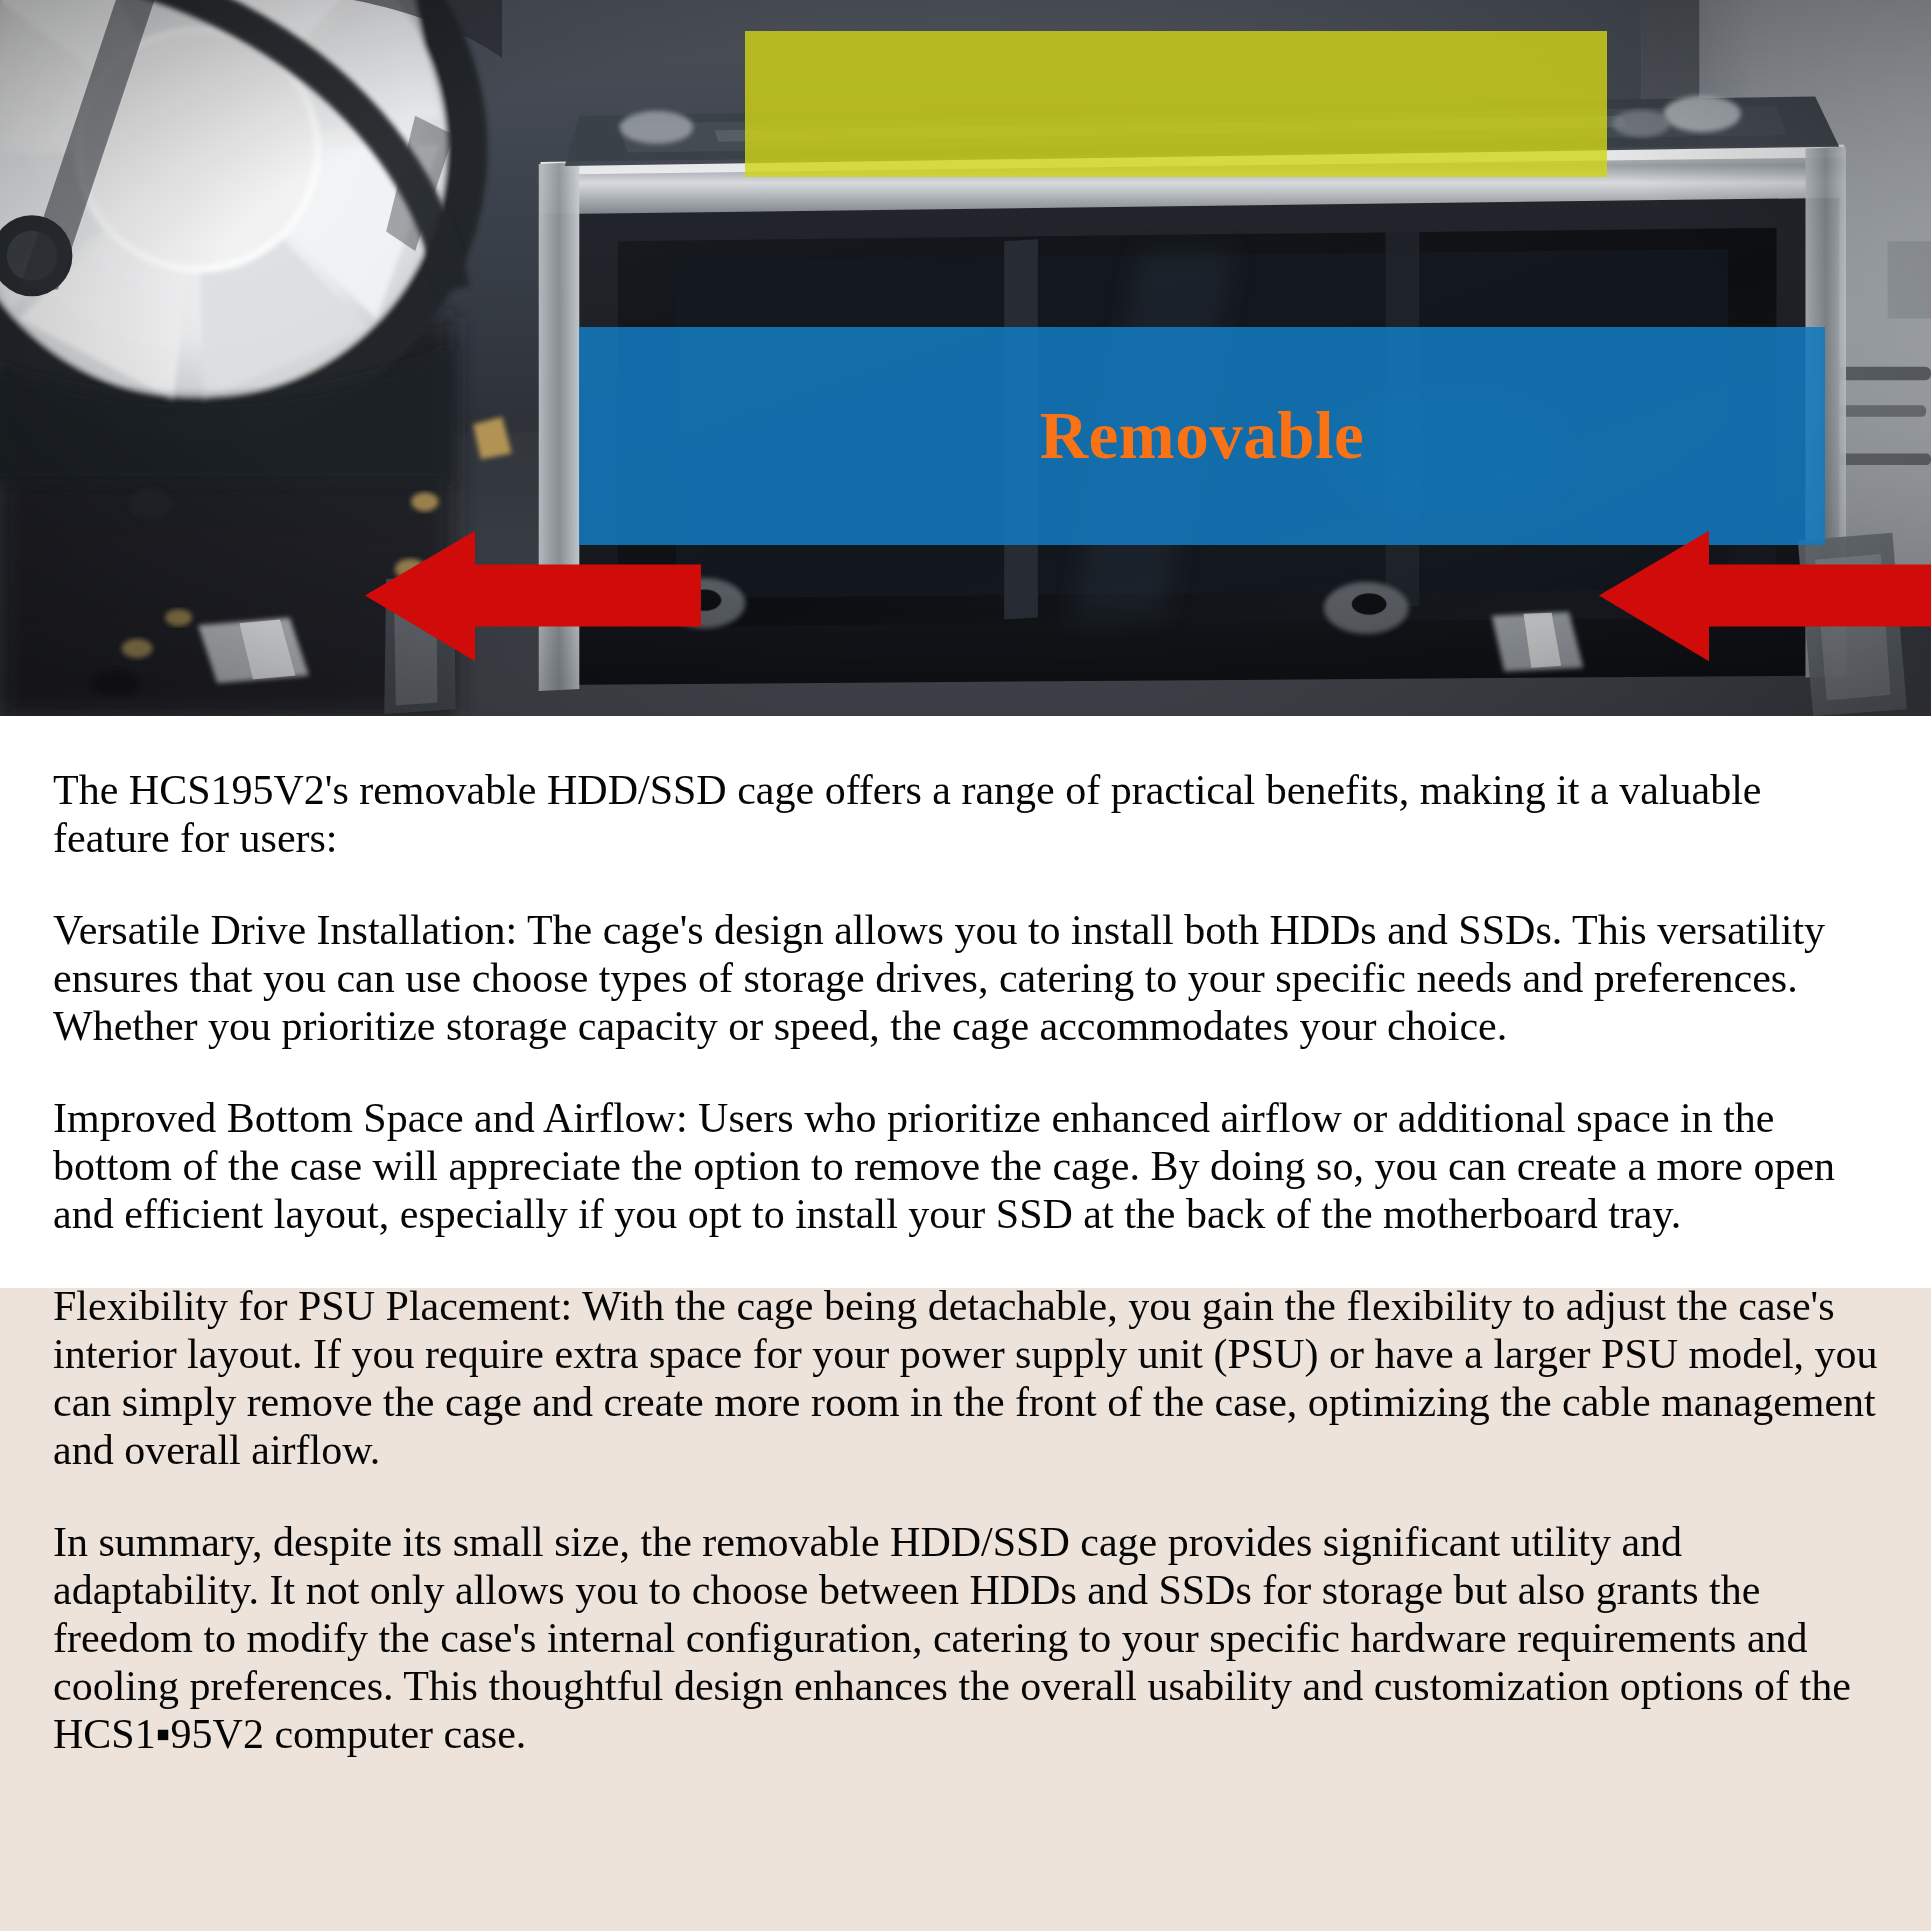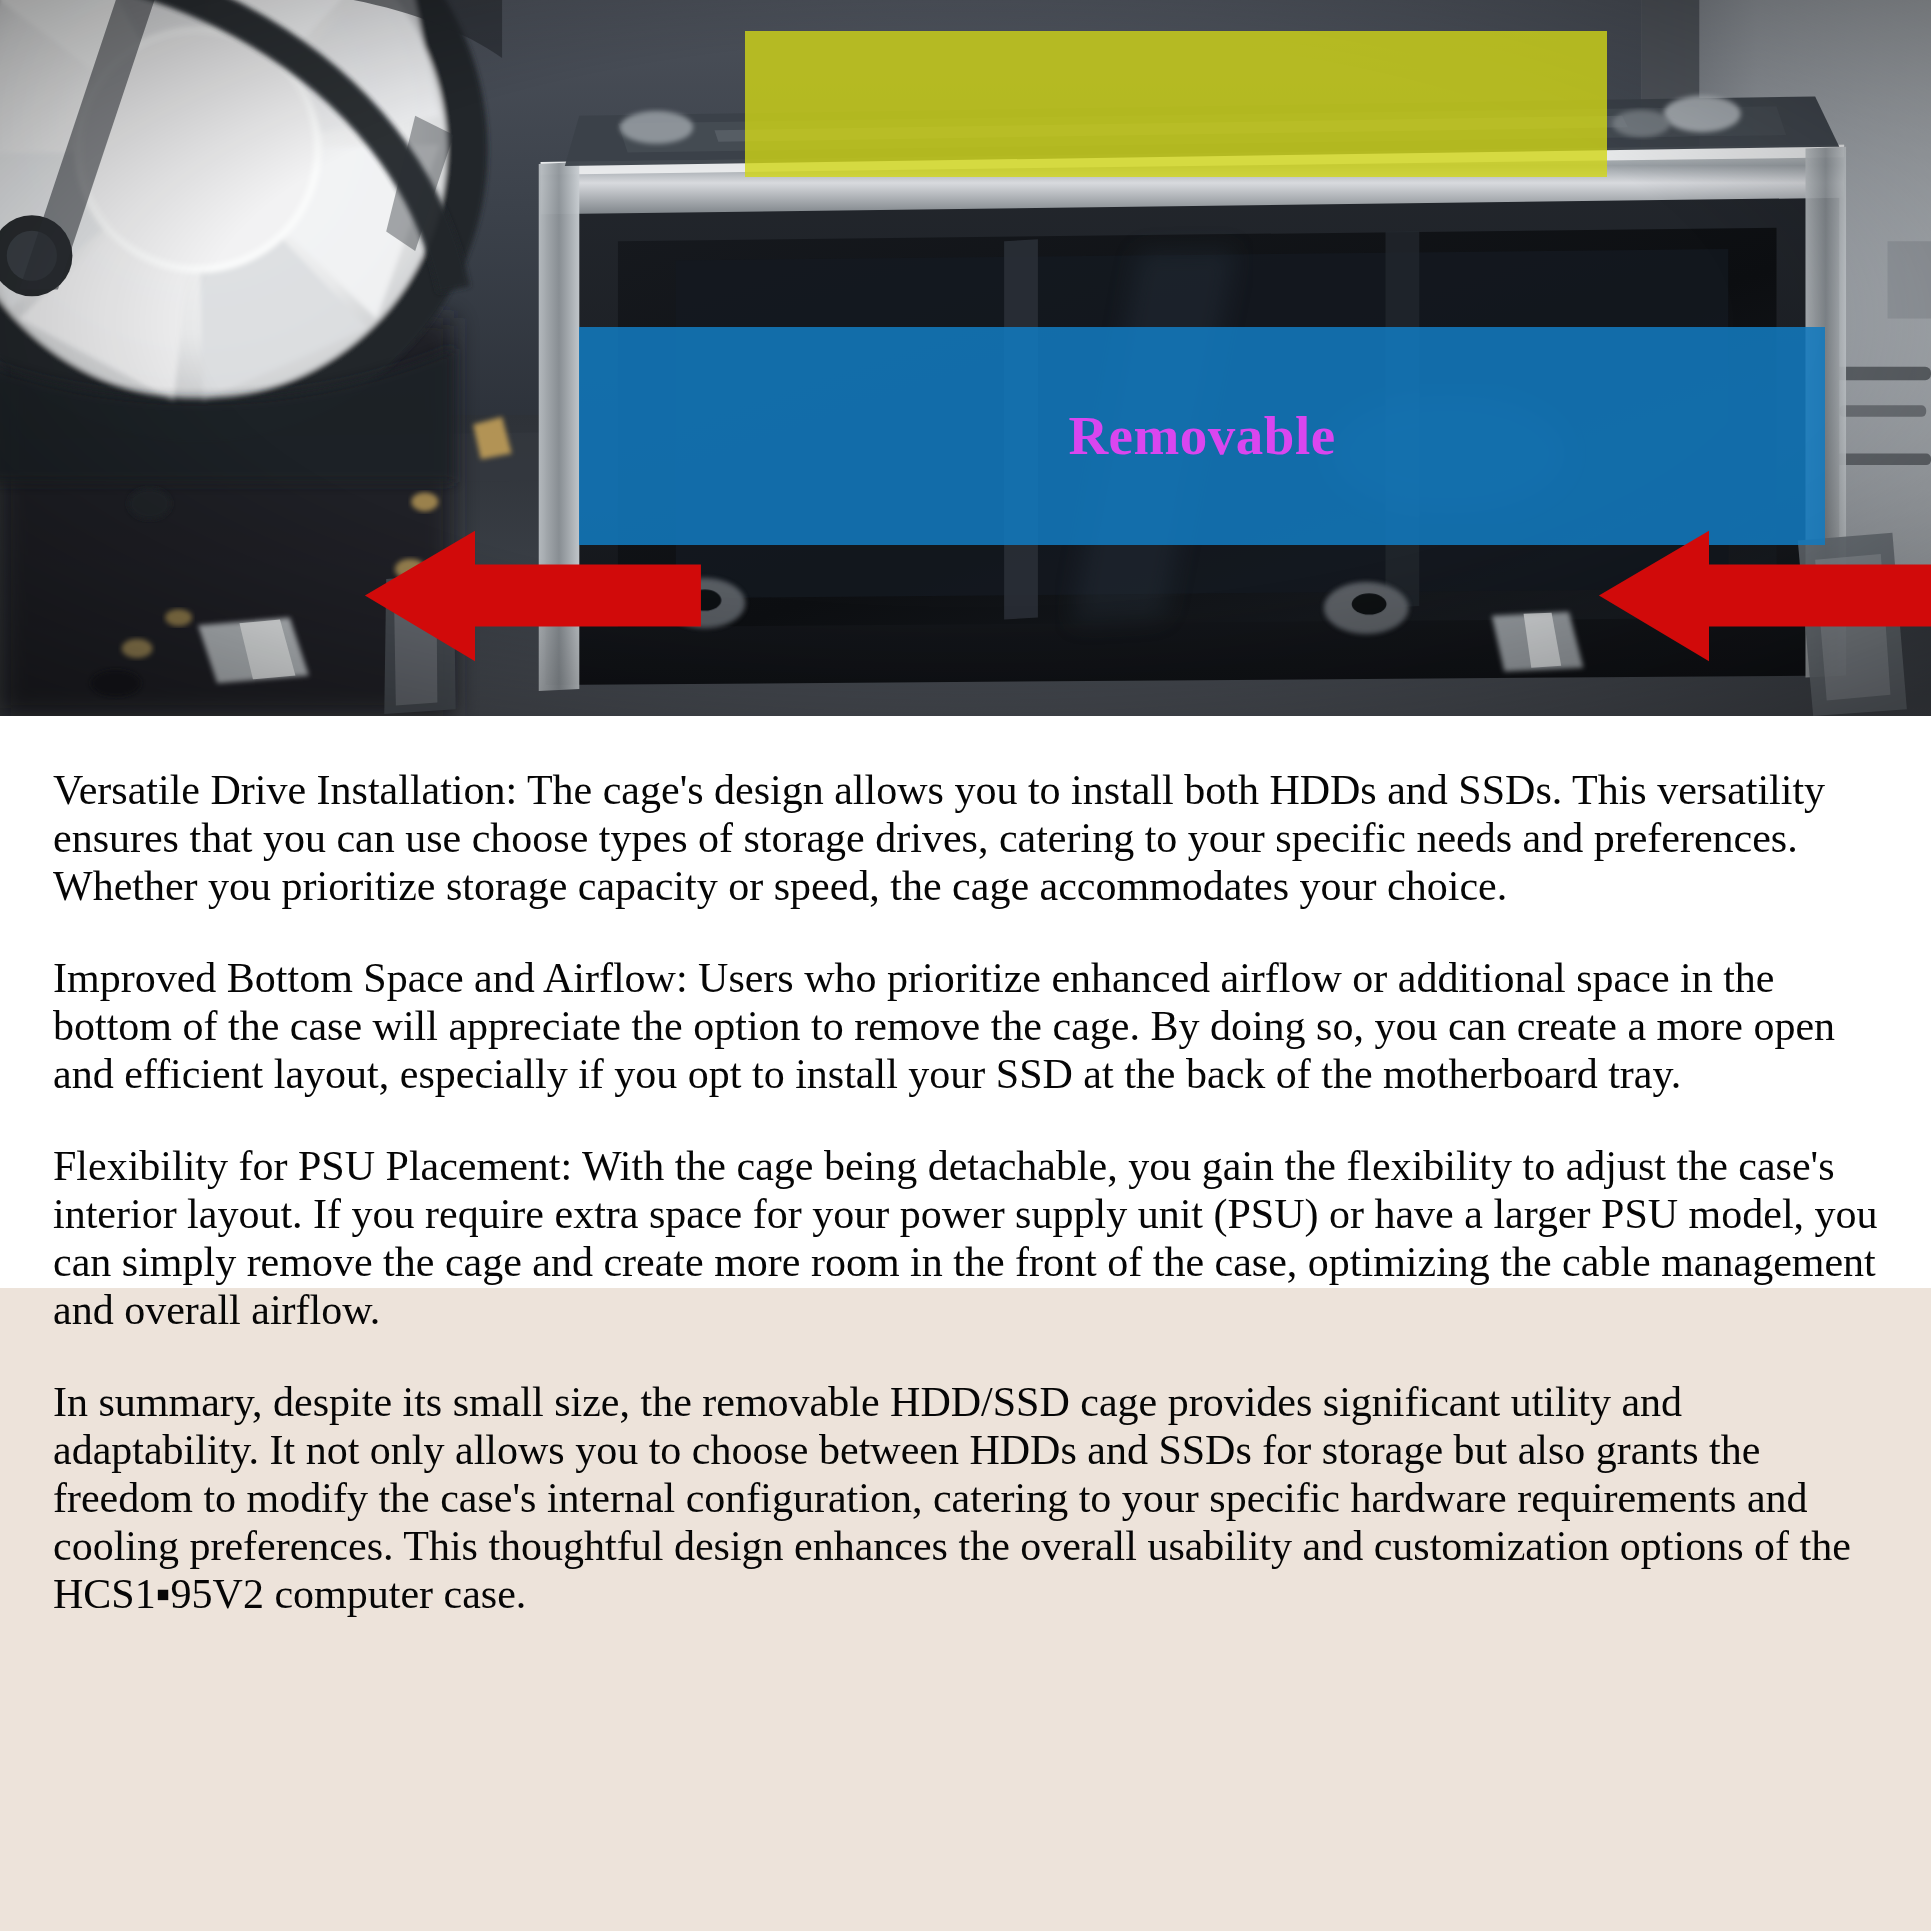--- a/index.html
+++ b/index.html
@@ -45,24 +45,24 @@
     opacity: 0.88;
   }
   .banner-text {
     position: absolute;
     left: 579px; top: 327px;
     width: 1246px; height: 218px;
     display: flex;
     flex-direction: column;
     align-items: center;
     justify-content: center;
-    color: #d946ef;
+    color: #f97316;
     font-family: "Liberation Serif", "DejaVu Serif", serif;
     font-weight: bold;
-    font-size: 55px;
+    font-size: 67px;
     line-height: 1.22;
     letter-spacing: 0.5px;
     text-align: center;
     pointer-events: none;
   }
   .banner-text .line { display:block; white-space: nowrap; }
 
   
   .arrow-svg { position:absolute; display:block; }
 
@@ -270,20 +270,21 @@
     </svg>
 
     <svg class="arrow-svg" style="left:1591px; top:526px; width:348px; height:140px;" viewBox="0 0 360 145">
       <polygon points="8,72 122,5 122,40 360,40 360,104 122,104 122,140" fill="#d10a0a"></polygon>
     </svg>
   </div>
 
   <div class="body-wrap">
     <div class="band-cream"></div>
     <div class="copy">
+      <p>The HCS195V2's removable HDD/SSD cage offers a range of practical benefits, making it a valuable feature for users:</p>
       <p>Versatile Drive Installation: The cage's design allows you to install both HDDs and SSDs. This versatility ensures that you can use choose types of storage drives, catering to your specific needs and preferences. Whether you prioritize storage capacity or speed, the cage accommodates your choice.</p>
       <p>Improved Bottom Space and Airflow: Users who prioritize enhanced airflow or additional space in the bottom of the case will appreciate the option to remove the cage. By doing so, you can create a more open and efficient layout, especially if you opt to install your SSD at the back of the motherboard tray.</p>
       <p>Flexibility for PSU Placement: With the cage being detachable, you gain the flexibility to adjust the case's interior layout. If you require extra space for your power supply unit (PSU) or have a larger PSU model, you can simply remove the cage and create more room in the front of the case, optimizing the cable management and overall airflow.</p>
       <p>In summary, despite its small size, the removable HDD/SSD cage provides significant utility and adaptability. It not only allows you to choose between HDDs and SSDs for storage but also grants the freedom to modify the case's internal configuration, catering to your specific hardware requirements and cooling preferences. This thoughtful design enhances the overall usability and customization options of the HCS1▪95V2 computer case.</p>
     </div>
   </div>
 
 </div>
 
 

